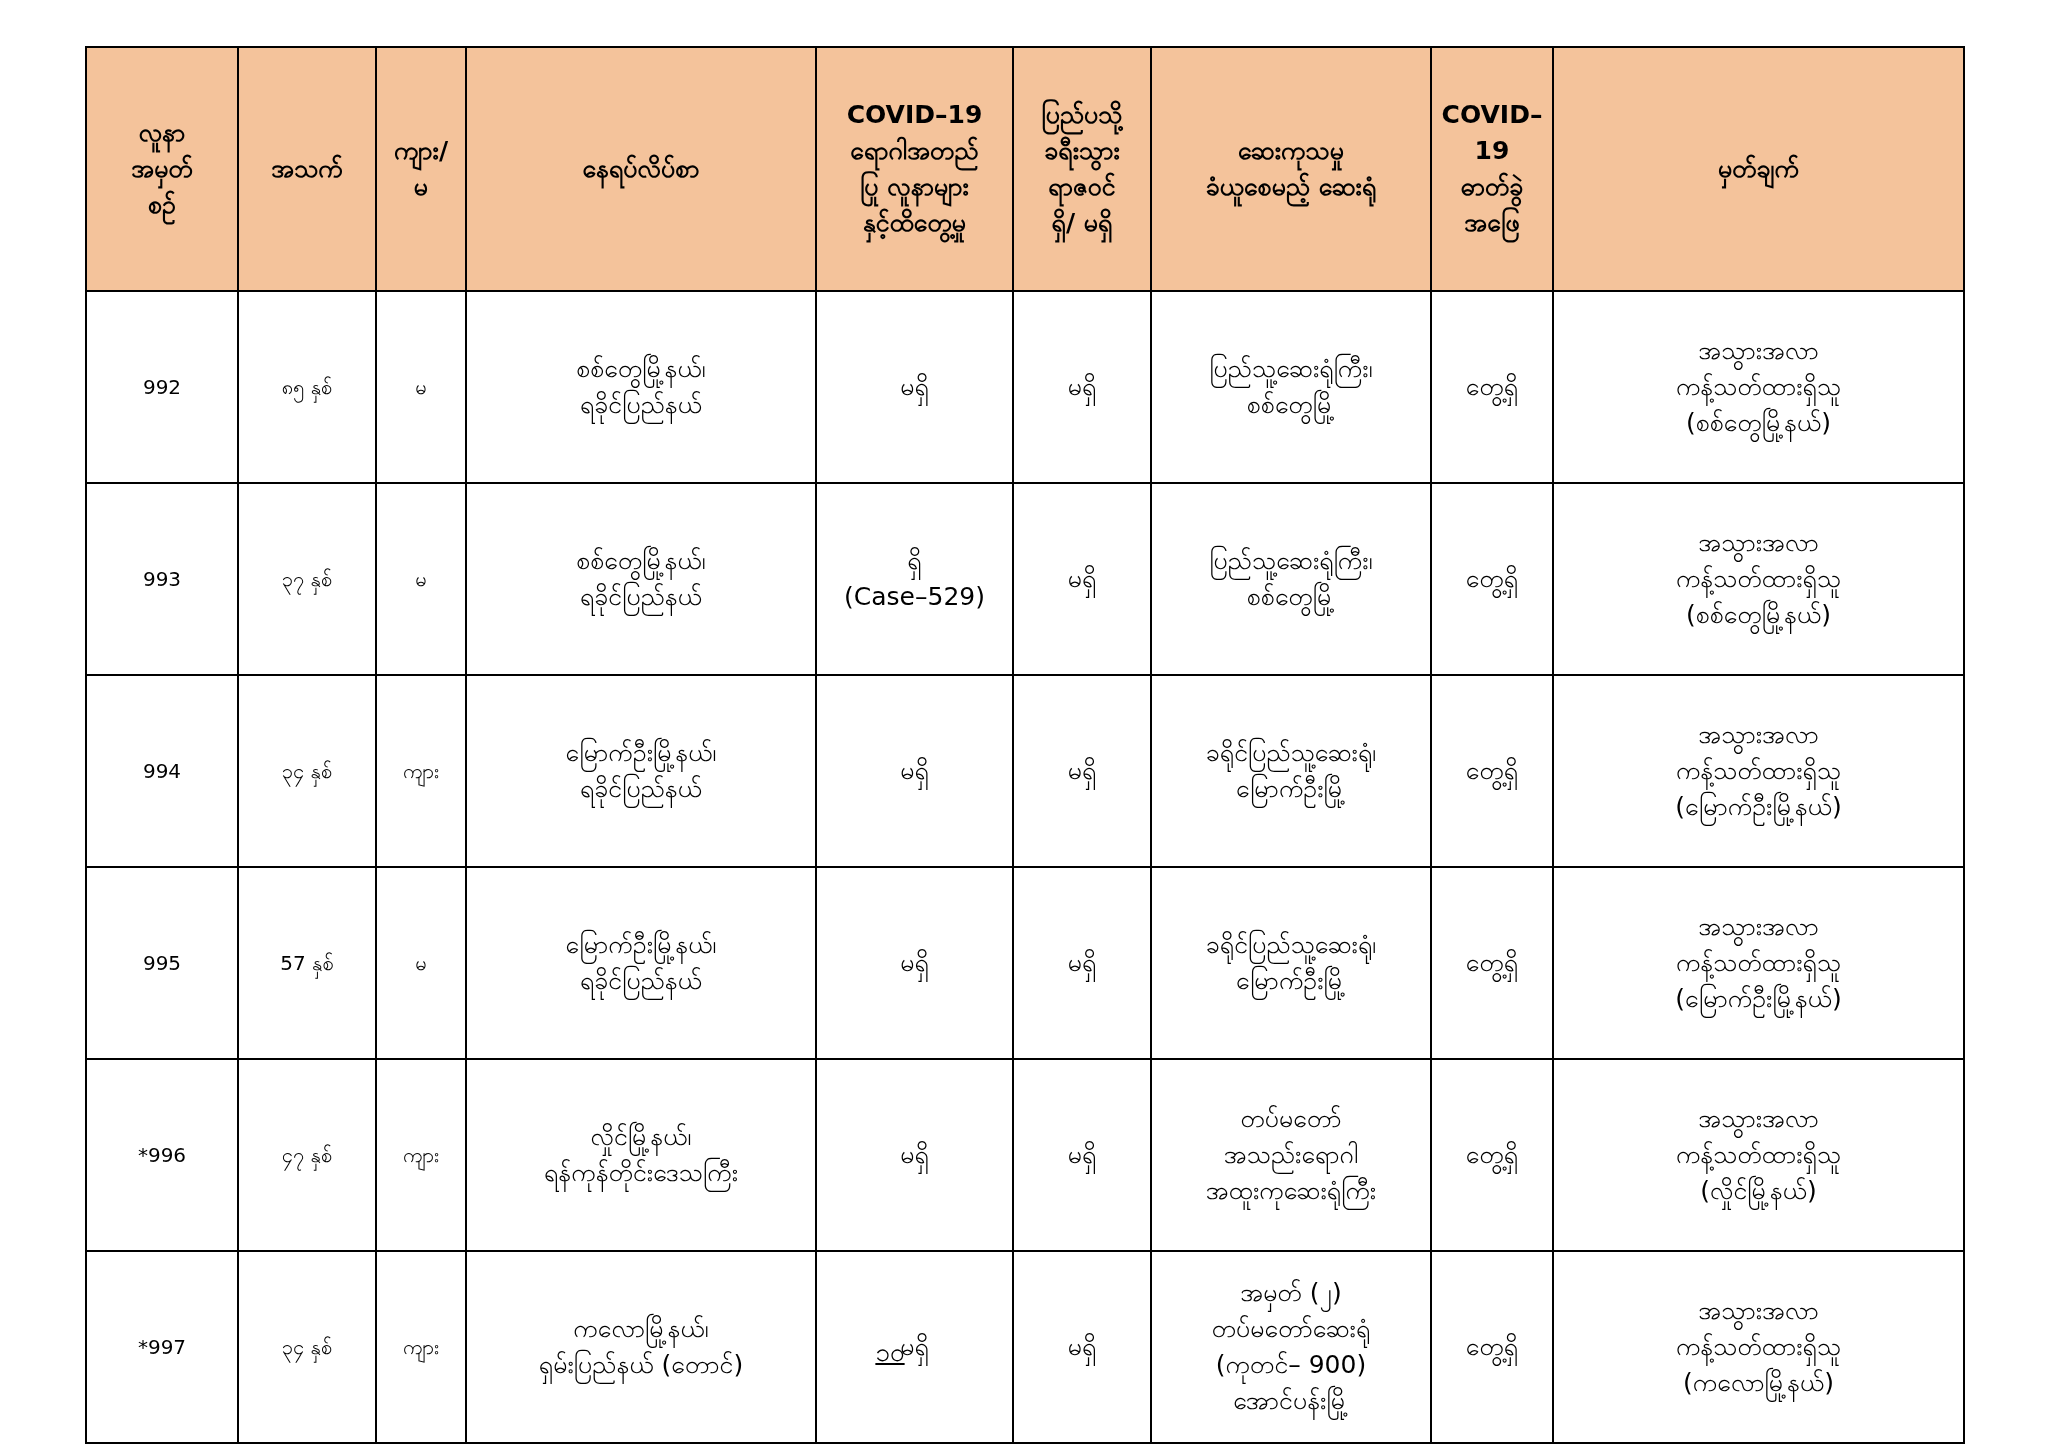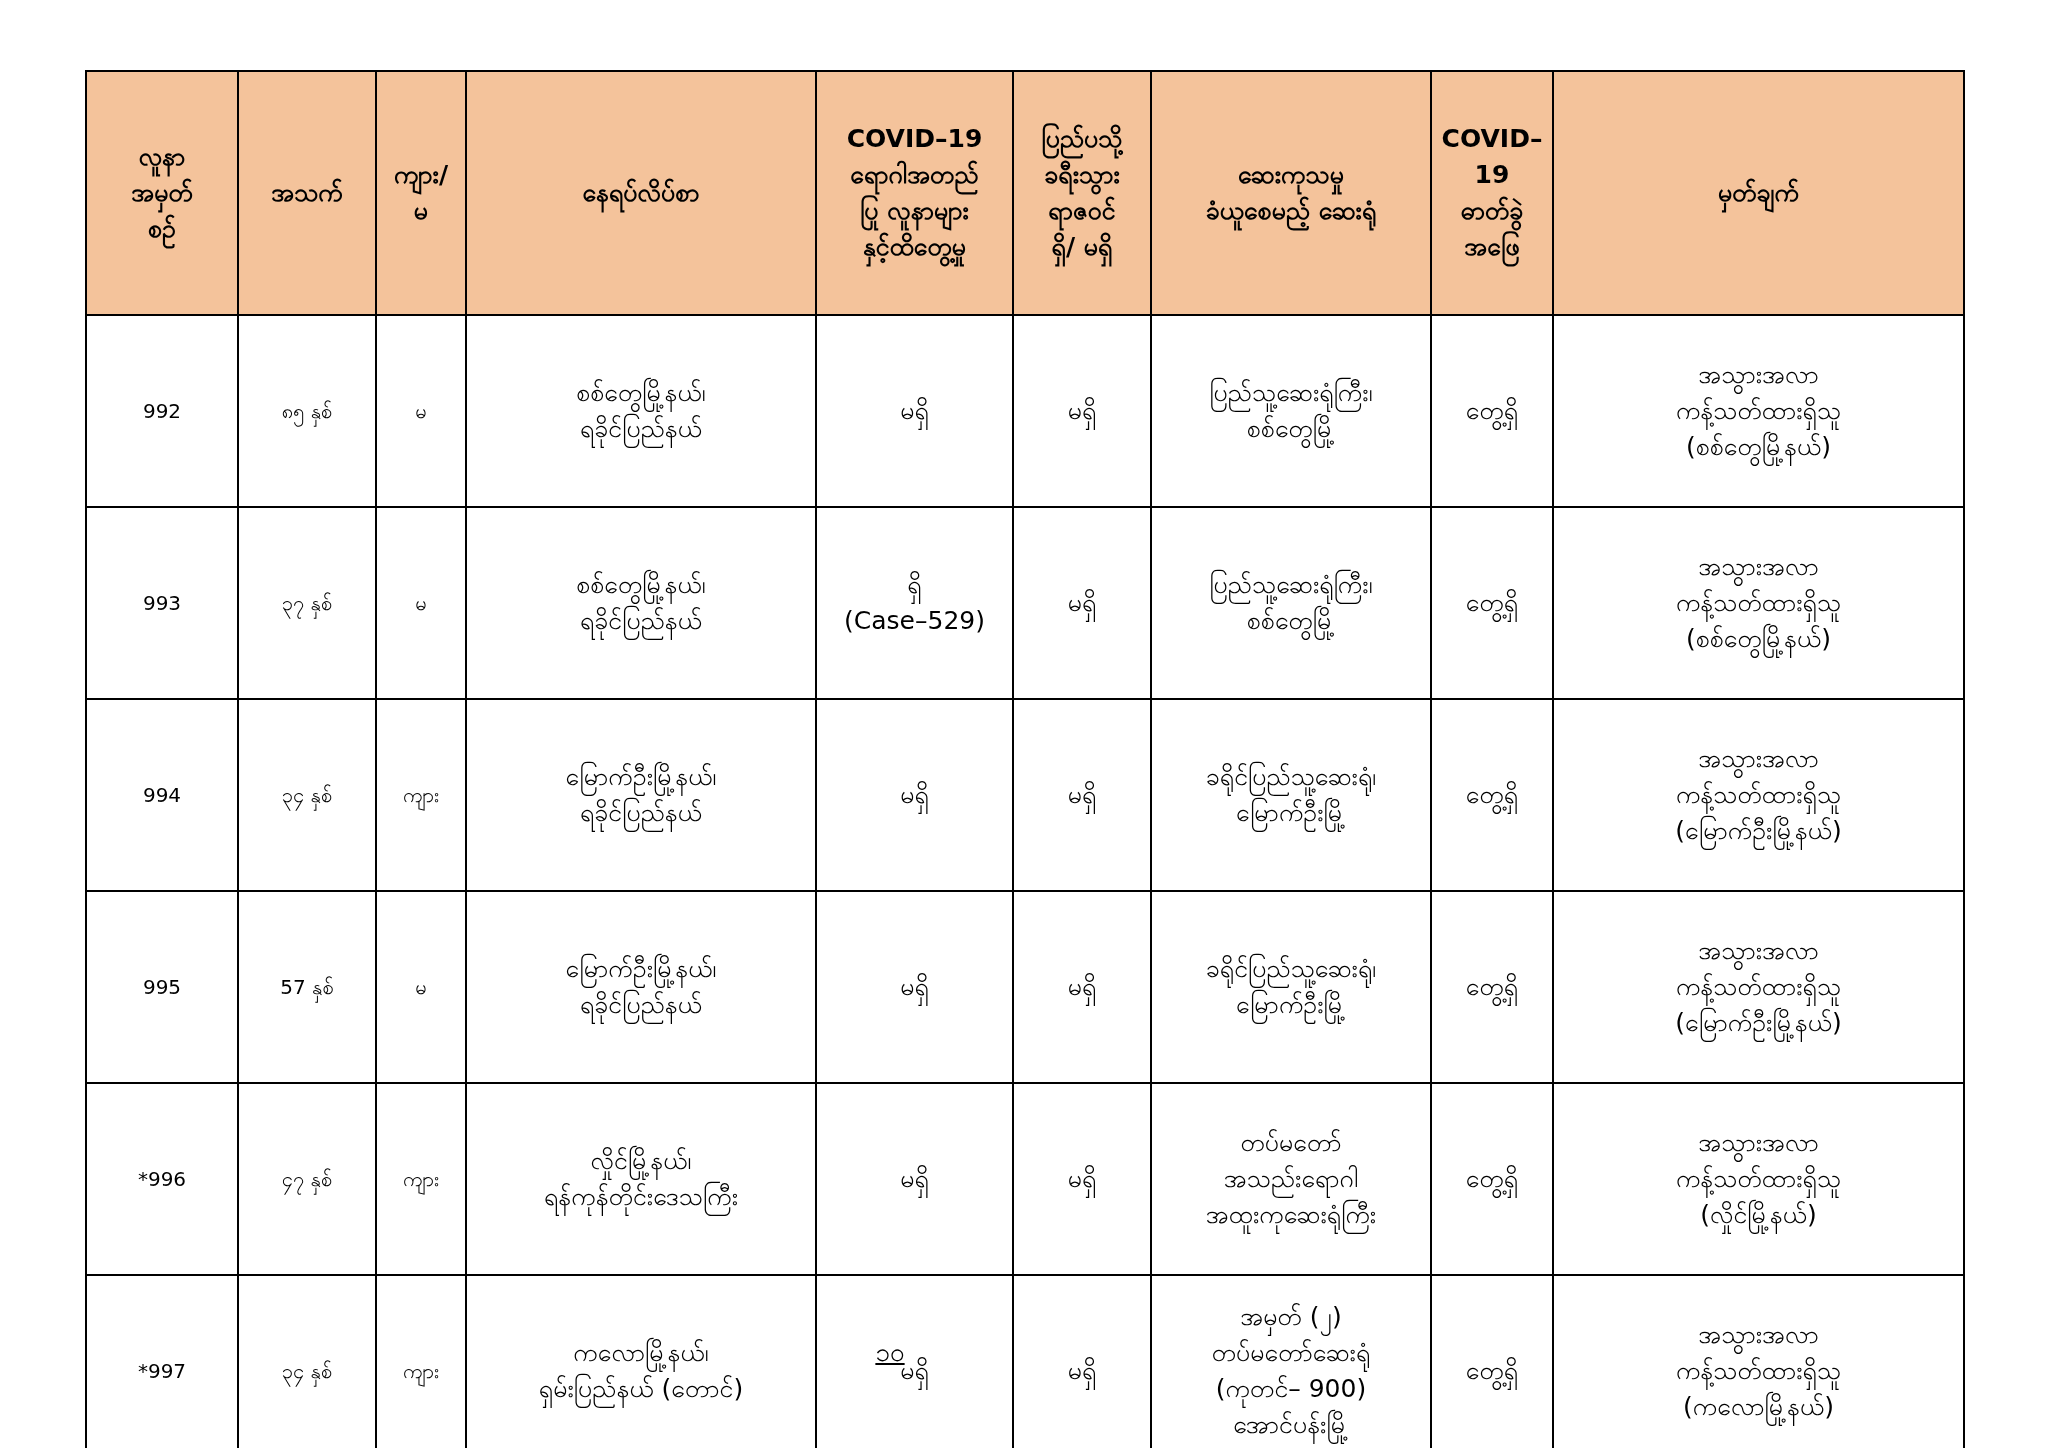--- a/index.html
+++ b/index.html
@@ -12,21 +12,21 @@
     height: 1448px;
     font-family: "DejaVu Sans", "Liberation Sans", sans-serif;
     color: #000000;
     overflow: hidden;
   }
   .page {
     position: relative;
     width: 1780px;
     height: 1448px;
     box-sizing: border-box;
-    padding: 70px 85px 0 85px;
+    padding: 46px 85px 0 85px;
   }
   table.covid-table {
     border-collapse: collapse;
     width: 1878px;
     table-layout: fixed;
     margin: 0 auto;
   }
   table.covid-table th,
   table.covid-table td {
     border: 2px solid #000000;

